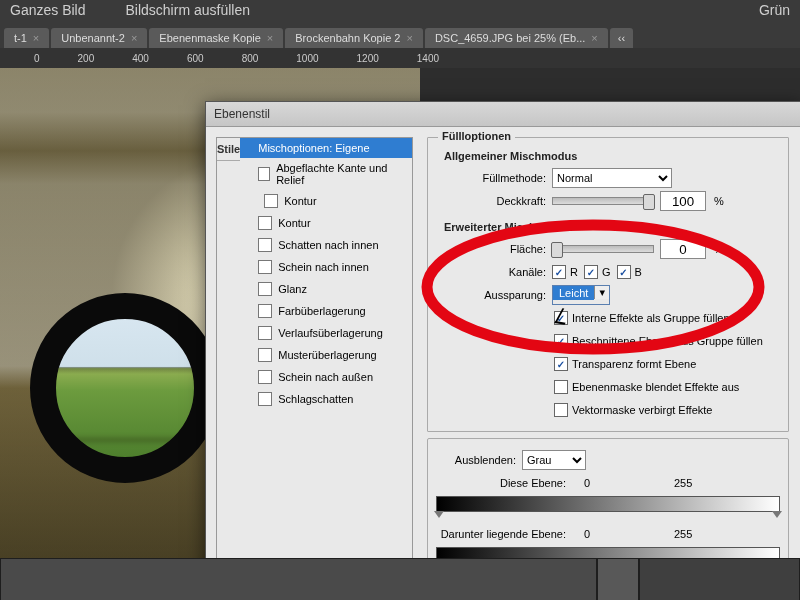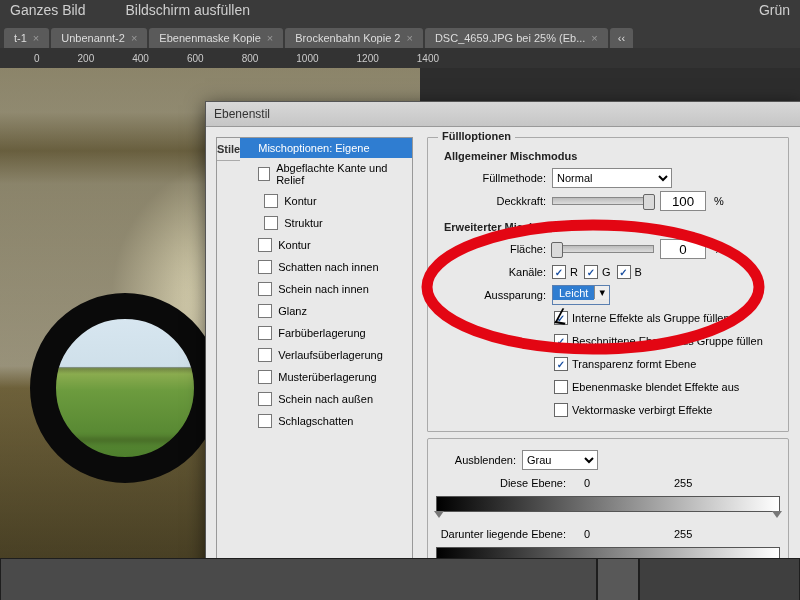--- a/index.html
+++ b/index.html
@@ -123,24 +123,20 @@
               <span>Mischoptionen: Eigene</span>
             </div>
             <div class="style-row">
               <span class="cb"></span>
               <span>Abgeflachte Kante und Relief</span>
             </div>
             <div class="style-row indent">
               <span class="cb"></span>
               <span>Kontur</span>
             </div>
-            <div class="style-row indent">
-              <span class="cb"></span>
-              <span>Struktur</span>
-            </div>
             <div class="style-row">
               <span class="cb"></span>
               <span>Kontur</span>
             </div>
             <div class="style-row">
               <span class="cb"></span>
               <span>Schatten nach innen</span>
             </div>
             <div class="style-row">
               <span class="cb"></span>
@@ -251,21 +247,21 @@
                   <span class="box"></span>
                   <span>Vektormaske verbirgt Effekte</span>
                 </span>
               </div>
           </div>
         </div>
 
         <div class="blend-group">
           <div class="row">
             <span class="lbl" style="width:80px">Ausblenden:</span>
-            <select style="width:76px"><option>Grau</option></select>
+            <select style="width:64px"><option>Grau</option></select>
           </div>
           <div class="row">
             <span class="lbl" style="width:130px">Diese Ebene:</span>
             <span style="width:30px;text-align:center">0</span>
             <span style="width:60px"></span>
             <span>255</span>
           </div>
           <div class="grad-bar">
               <div class="end" style="left:-3px"></div>
               <div class="end" style="right:-3px"></div>

